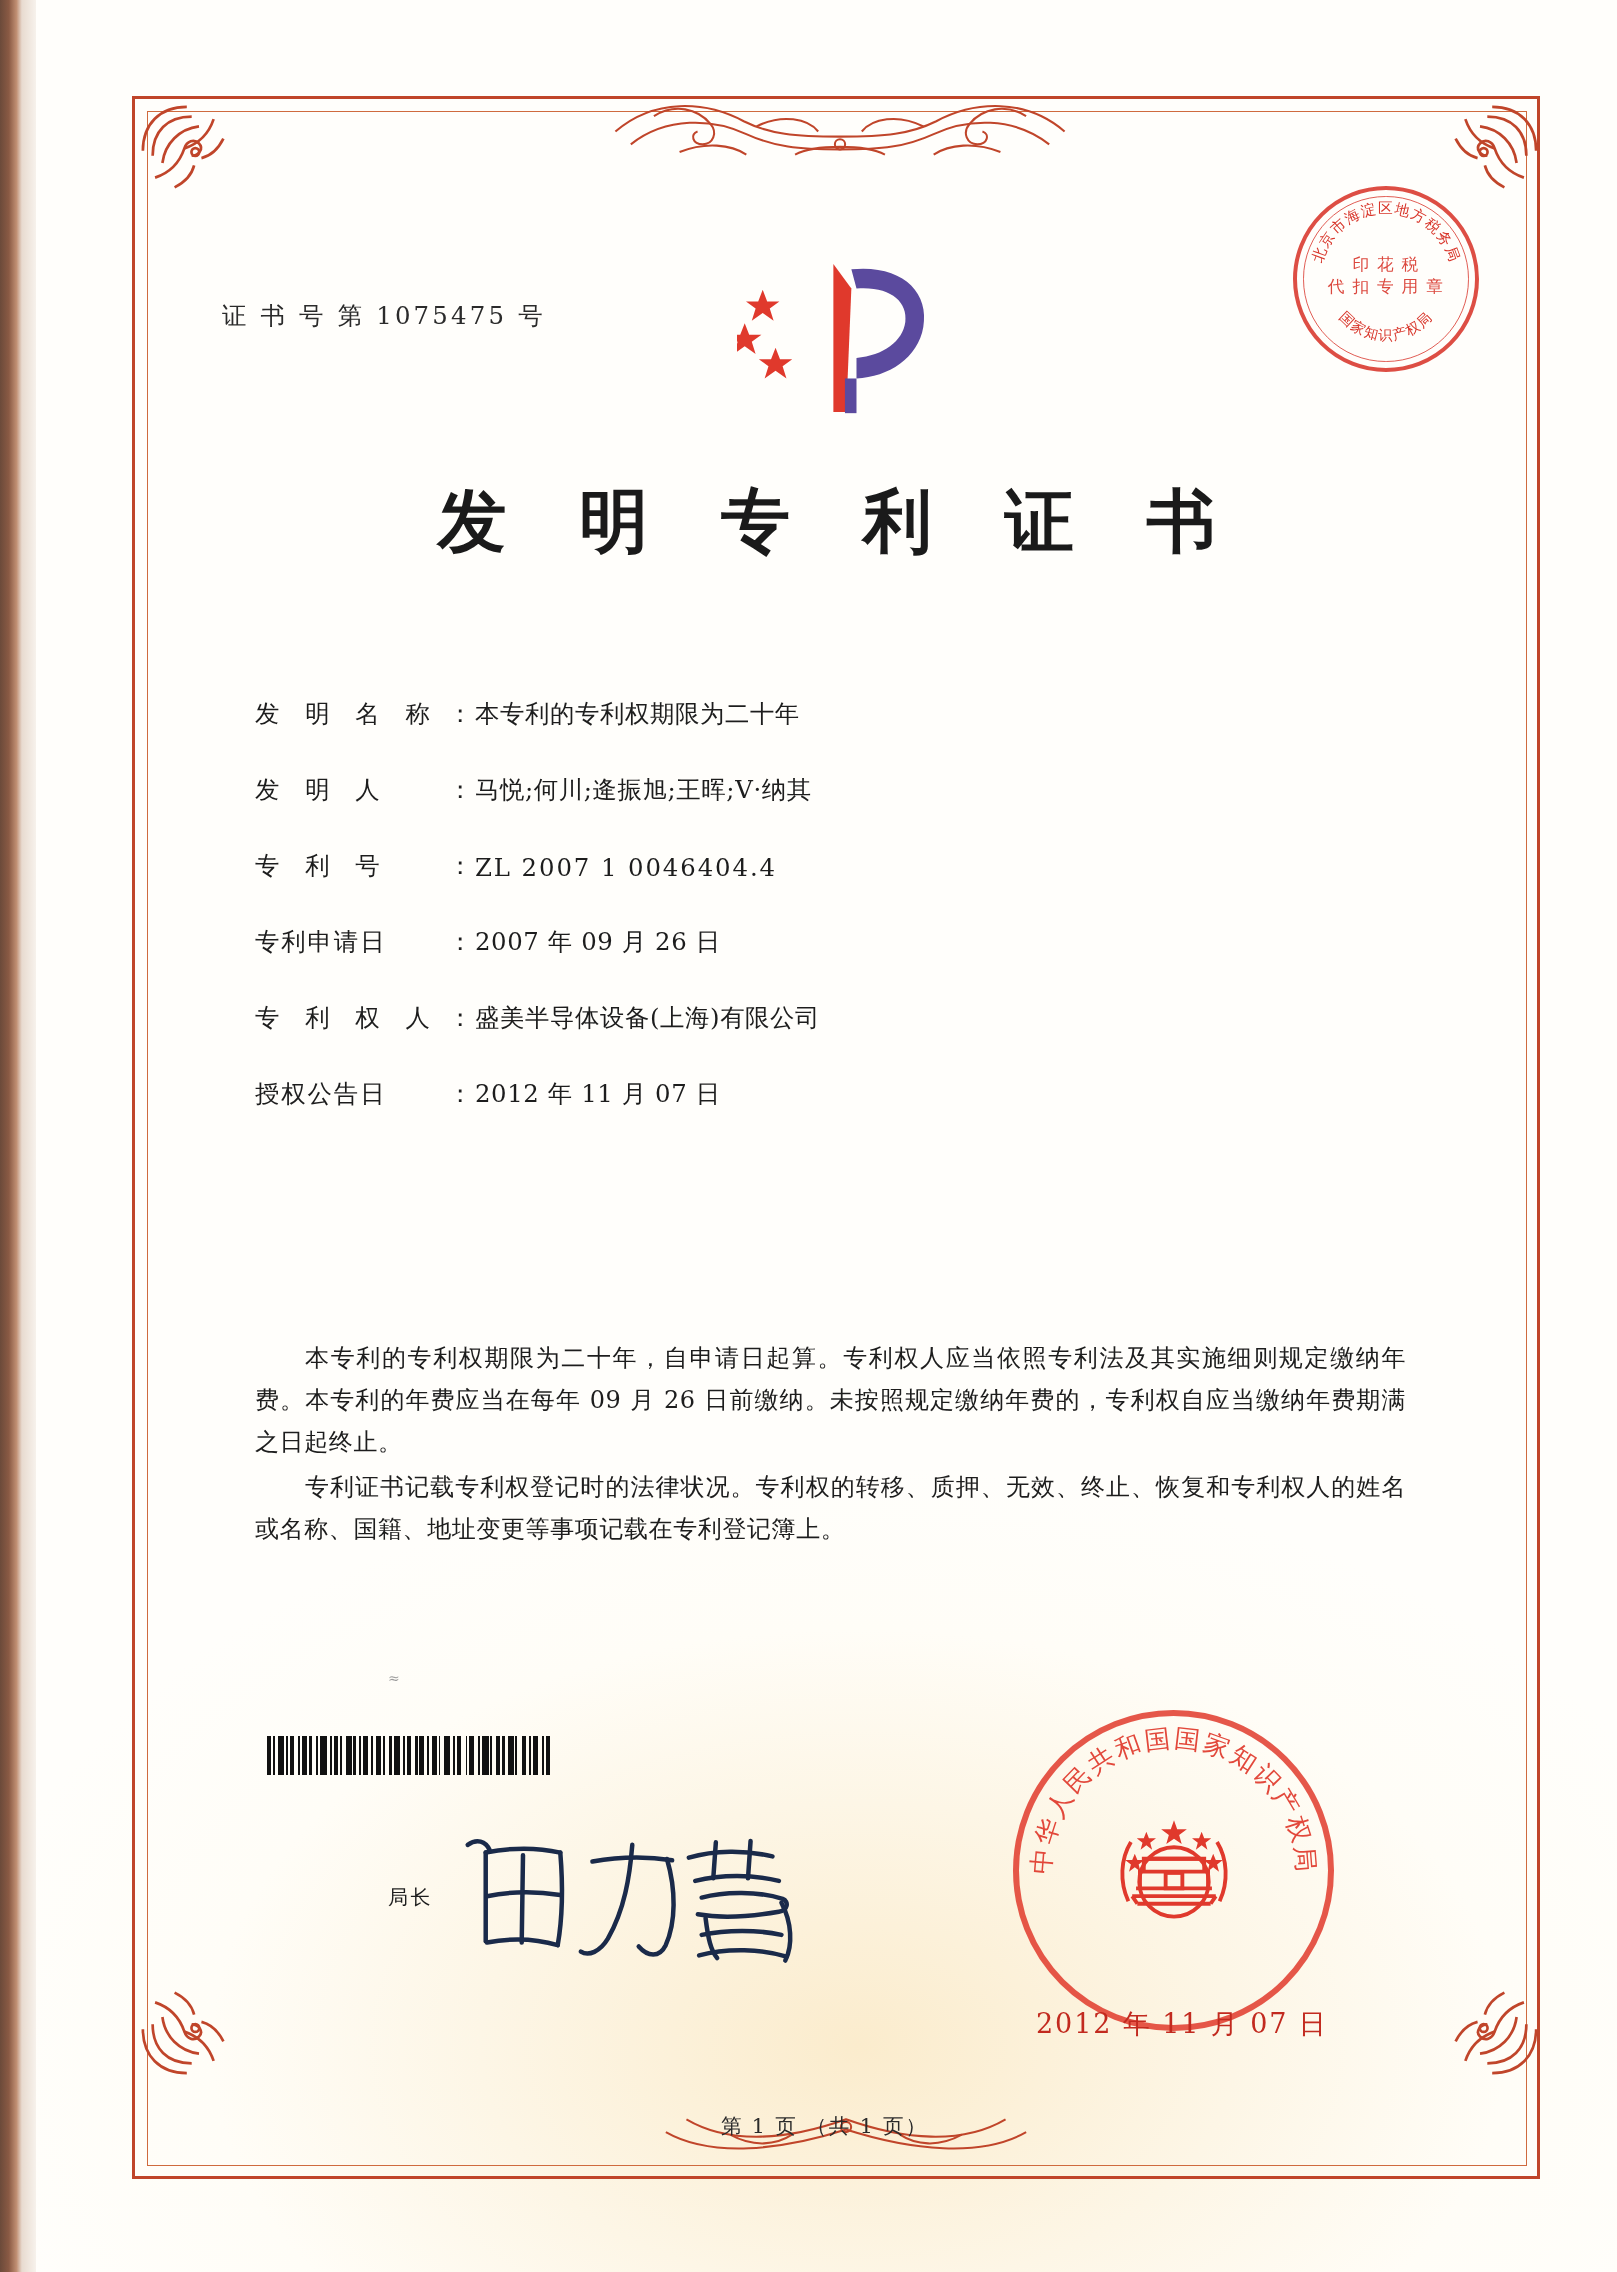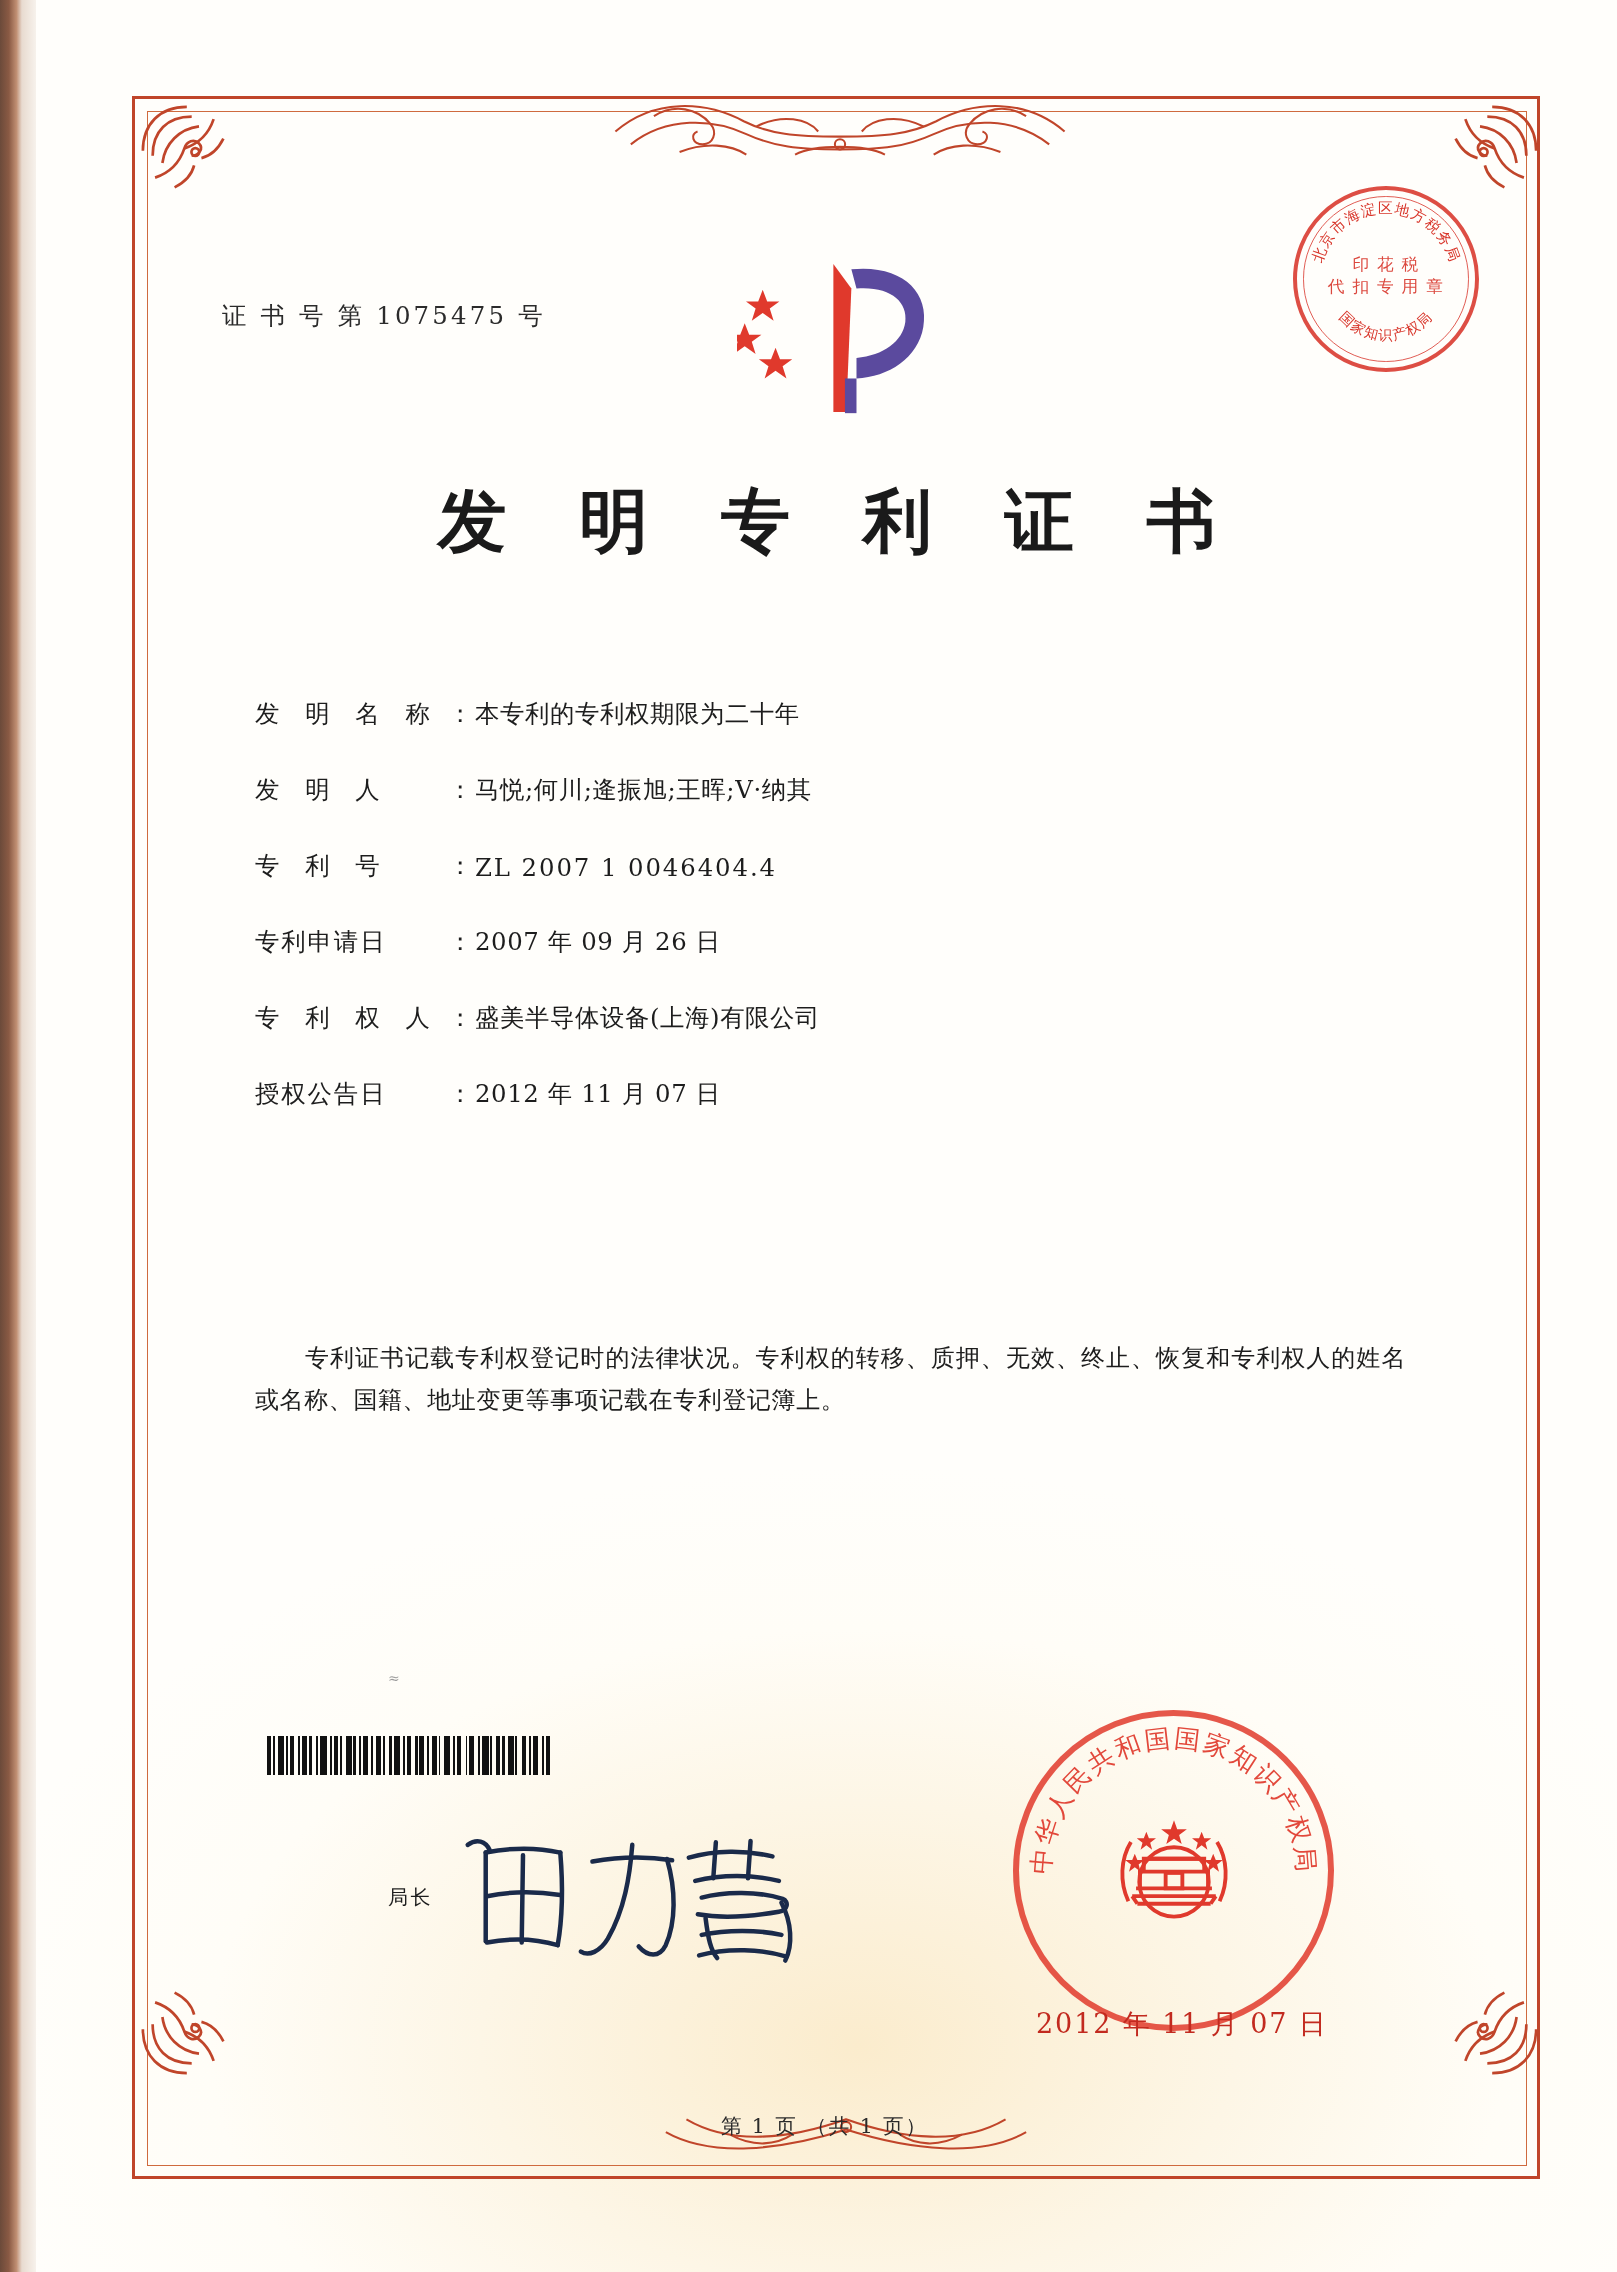--- a/index.html
+++ b/index.html
@@ -432,20 +432,21 @@
 
       <div class="field">
         <span class="lbl wide">授权公告日</span>
         <span class="colon">：</span>
         <span class="val">2012 年 11 月 07 日</span>
       </div>
 
     </div>
 
     <div class="body-text">
+      <p>本专利的专利权期限为二十年，自申请日起算。专利权人应当依照专利法及其实施细则规定缴纳年费。本专利的年费应当在每年 09 月 26 日前缴纳。未按照规定缴纳年费的，专利权自应当缴纳年费期满之日起终止。</p>
       <p>专利证书记载专利权登记时的法律状况。专利权的转移、质押、无效、终止、恢复和专利权人的姓名或名称、国籍、地址变更等事项记载在专利登记簿上。</p>
     </div>
 
     <div class="stray">≈</div>
 
     <div class="barcode">
       <i style="width:3.9px"></i>
         <i style="width:1.9px;background:transparent"></i>
       <i style="width:1.9px"></i>
         <i style="width:3.2px;background:transparent"></i>

